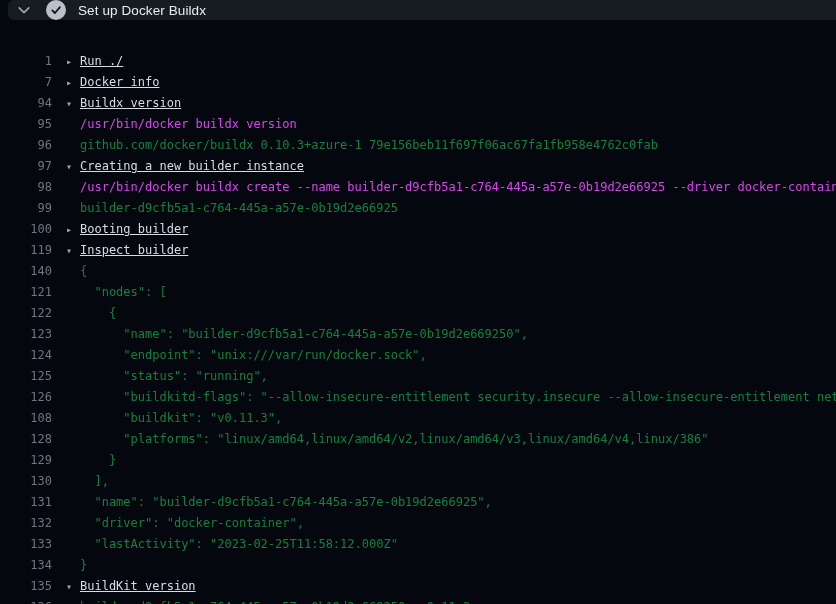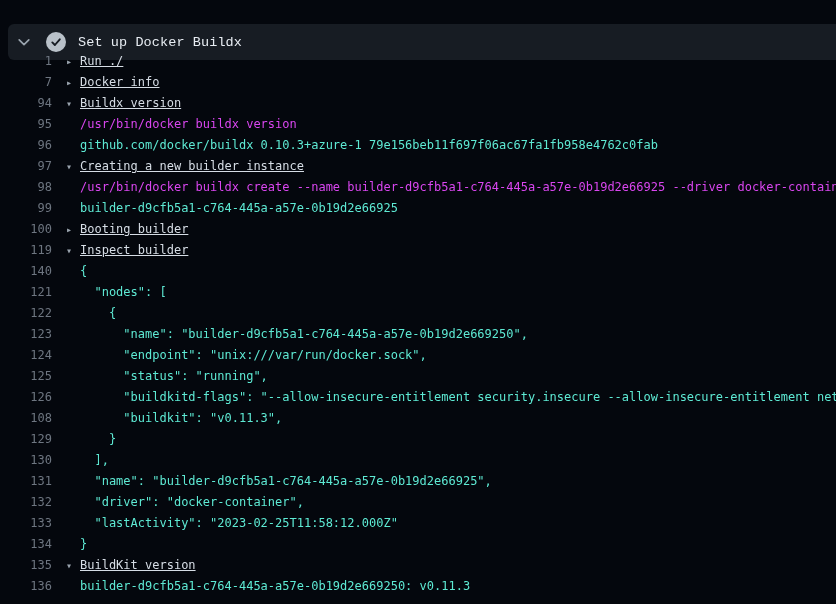--- a/index.html
+++ b/index.html
@@ -3,27 +3,26 @@
 <meta charset="utf-8">
 <style>
   * { margin: 0; padding: 0; box-sizing: border-box; }
   html, body { width: 836px; height: 604px; overflow: hidden; }
   body {
     background: #04070d;
     font-family: "Liberation Sans", sans-serif;
   }
   .step-header {
     position: absolute;
-    left: 8px; top: 24px; right: 0; height: 36px;
+    left: 8px; top: 0; right: 0; height: 20px;
     background: #171c23;
     border-radius: 6px 0 0 6px;
     display: flex;
     align-items: center;
     cursor: pointer;
-    font-family: Liberation Mono, monospace;
   }
   .chev-btn {
     width: 32px; height: 36px;
     display: flex; align-items: center; justify-content: center;
     flex: 0 0 auto;
   }
   .status-wrap {
     width: 20px; height: 20px; margin-left: 6px; margin-right: 12px;
     flex: 0 0 auto;
   }
@@ -56,21 +55,21 @@
   .row .arrow {
     flex: 0 0 28px;
     padding-left: 14px;
     color: #9aa4ae;
     font-size: 10px;
   }
   .row .text { flex: 1 1 auto; overflow: hidden; }
   .row.group { cursor: pointer; }
   .row.group .text { color: #d6dde5; text-decoration: underline; }
   .row.cmd .text { color: #d946ef; }
-  .row.out .text { color: #5eead4; }
+  .row.out .text { color: #15803d; }
 </style>
 </head>
 <body>
 
 <div class="step-header">
   <span class="chev-btn">
     <svg width="16" height="16" viewBox="0 0 16 16">
       <polyline points="3.2,5.8 8,10.6 12.8,5.8" fill="none" stroke="#9aa4ae" stroke-width="1.7" stroke-linecap="round" stroke-linejoin="round"></polyline>
     </svg>
   </span>
@@ -186,20 +185,25 @@
     <span class="arrow"></span>
     <span class="text">      "buildkitd-flags": "--allow-insecure-entitlement security.insecure --allow-insecure-entitlement network</span>
   </div>
 
   <div class="row out">
     <span class="num">108</span>
     <span class="arrow"></span>
     <span class="text">      "buildkit": "v0.11.3",</span>
   </div>
 
+  <div class="row out">
+    <span class="num">128</span>
+    <span class="arrow"></span>
+    <span class="text">      "platforms": "linux/amd64,linux/amd64/v2,linux/amd64/v3,linux/amd64/v4,linux/386"</span>
+  </div>
 
   <div class="row out">
     <span class="num">129</span>
     <span class="arrow"></span>
     <span class="text">    }</span>
   </div>
 
   <div class="row out">
     <span class="num">130</span>
     <span class="arrow"></span>

